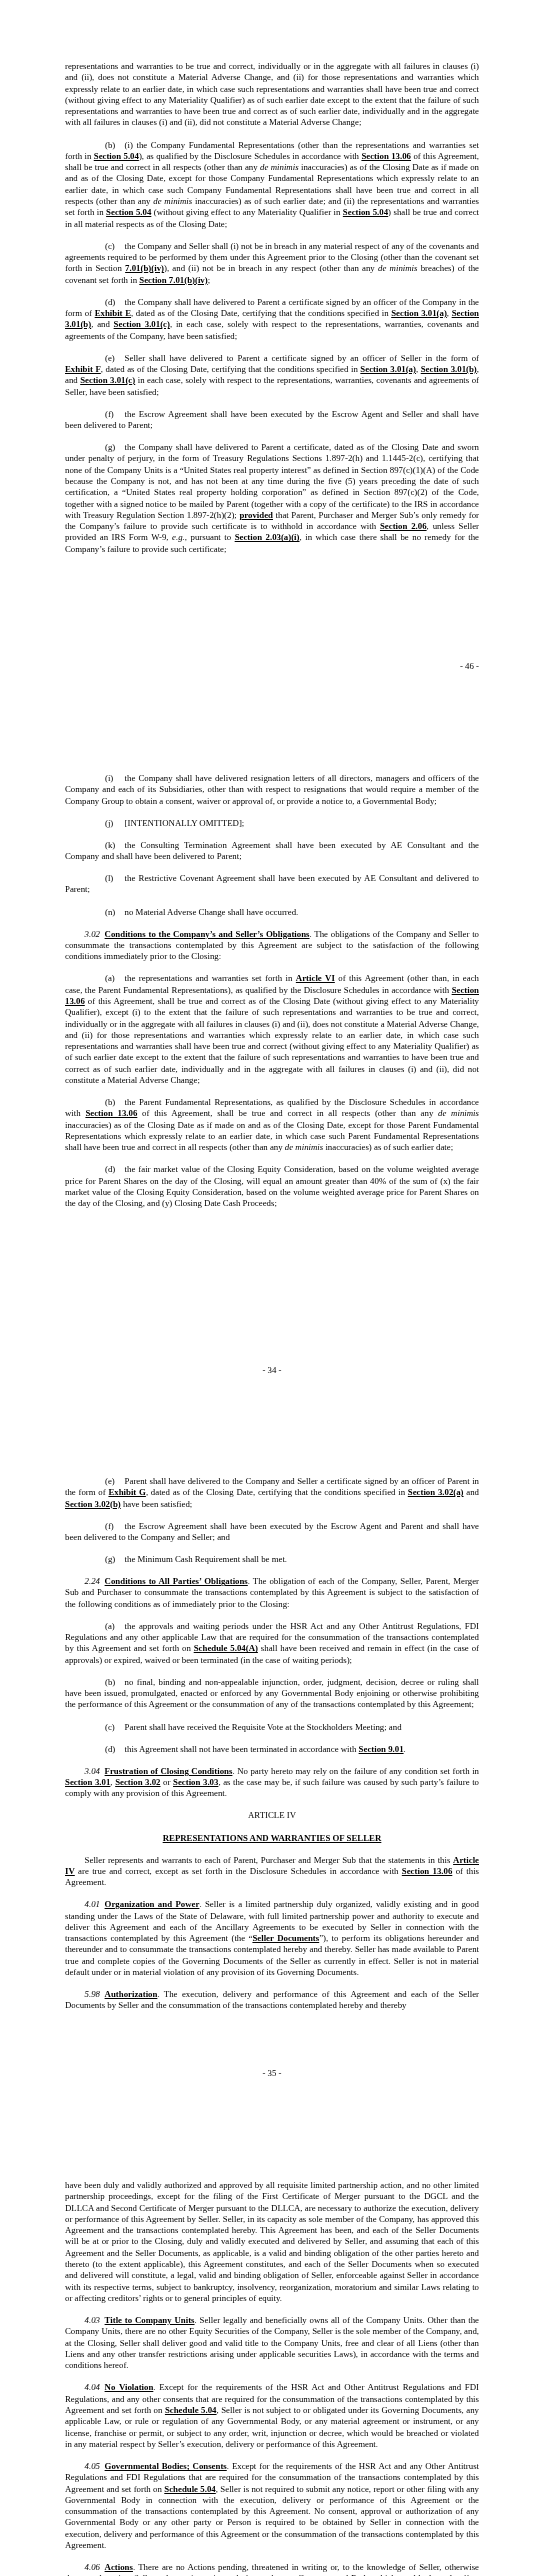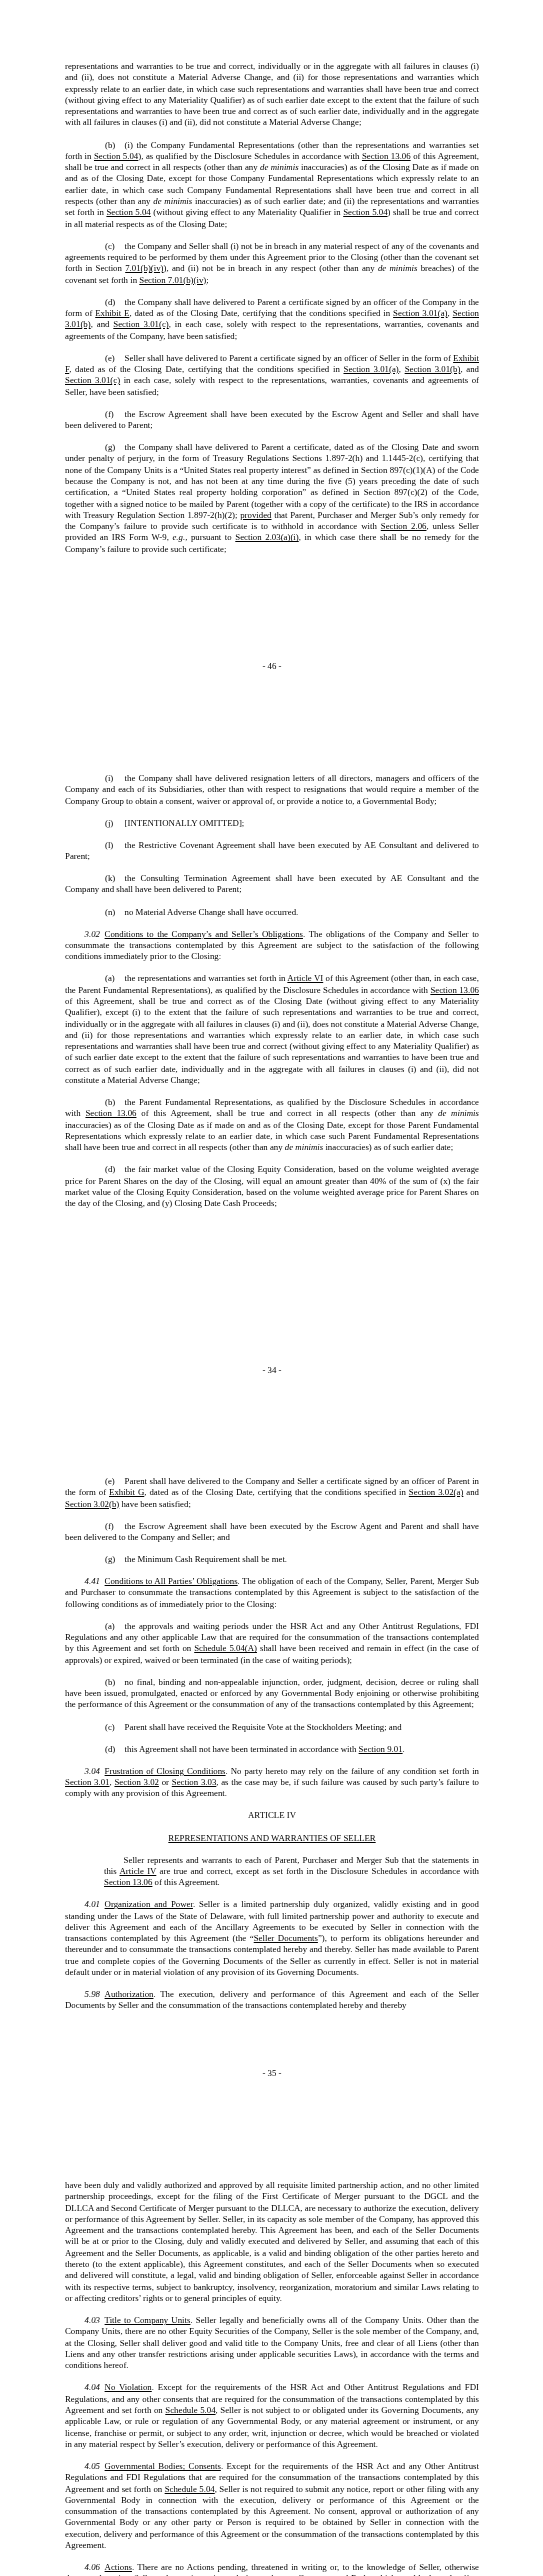--- a/index.html
+++ b/index.html
@@ -1,34 +1,34 @@
 <!DOCTYPE html>
 <html style="font-size:8.2px"><head>
 <meta charset="utf-8">
 <style>
   html, body { margin:0; padding:0; background:#ffffff; }
   body { width:544px; font-family:"Liberation Serif","DejaVu Serif",serif; color:#000000; }
   .doc { width:544px; }
   .page { box-sizing:border-box; width:544px; padding:0 65px; display:flex; flex-direction:column; overflow:hidden; }
-  .page-1 { height:719px; padding-top:61px; }
+  .page-1 { height:719px; padding-top:61px;align-items:flex-end; }
   .page-2 { height:704px; padding-top:54px; }
   .page-3 { height:703px; padding-top:53px;gap:36px; }
   .page-4 { height:687px; padding-top:54px; }
   .paras { min-height:0; overflow:hidden; }
   .para { margin:10.8px 0 0 0; font-size:8.8px; line-height:11.3px; text-align:justify; }
   .paras .para:first-child { margin-top:0; }
   .para.cont { text-indent:0; }
   .para.clause { text-indent:40px; }
   .para.section { text-indent:19.6px; }
-  .para.indent { text-indent:19.6px;margin-left:39px; }
+  .para.indent { text-indent:19.6px; }
   .para.center { text-align:center; text-indent:0; }
   .label { display:inline-block; text-indent:0; }
   .clause .label { width:19.6px; }
   .section .label { width:20px;font-style:italic; }
-  .u { text-decoration:underline; }
+  .u { text-decoration:underline;font-weight:bold; }
   .i { font-style:italic; }
   .pagenum { margin-top:auto; padding-top:20.6px; margin-bottom:47px; text-align:center; font-size:8.8px; line-height:11.3px; }
 </style>
 </head>
 <body>
 
 <div class="doc">
   <section class="page page-1">
     <div class="paras">
         <p class="para cont">representations and warranties to be true and correct, individually or in the aggregate with all failures in clauses (i) and (ii), does not constitute a Material Adverse Change, and (ii) for those representations and warranties which expressly relate to an earlier date, in which case such representations and warranties shall have been true and correct (without giving effect to any Materiality Qualifier) as of such earlier date except to the extent that the failure of such representations and warranties to have been true and correct as of such earlier date, individually and in the aggregate with all failures in clauses (i) and (ii), did not constitute a Material Adverse Change;</p>
@@ -38,36 +38,36 @@
         <p class="para clause"><span class="label">(e)</span>Seller shall have delivered to Parent a certificate signed by an officer of Seller in the form of <span class="u">Exhibit F</span>, dated as of the Closing Date, certifying that the conditions specified in <span class="u">Section 3.01(a)</span>, <span class="u">Section 3.01(b)</span>, and <span class="u">Section 3.01(c)</span> in each case, solely with respect to the representations, warranties, covenants and agreements of Seller, have been satisfied;</p>
         <p class="para clause"><span class="label">(f)</span>the Escrow Agreement shall have been executed by the Escrow Agent and Seller and shall have been delivered to Parent;</p>
         <p class="para clause"><span class="label">(g)</span>the Company shall have delivered to Parent a certificate, dated as of the Closing Date and sworn under penalty of perjury, in the form of Treasury Regulations Sections 1.897-2(h) and 1.1445-2(c), certifying that none of the Company Units is a “United States real property interest” as defined in Section 897(c)(1)(A) of the Code because the Company is not, and has not been at any time during the five (5) years preceding the date of such certification, a “United States real property holding corporation” as defined in Section 897(c)(2) of the Code, together with a signed notice to be mailed by Parent (together with a copy of the certificate) to the IRS in accordance with Treasury Regulation Section 1.897-2(h)(2); <span class="u">provided</span> that Parent, Purchaser and Merger Sub’s only remedy for the Company’s failure to provide such certificate is to withhold in accordance with <span class="u">Section 2.06</span>, unless Seller provided an IRS Form W-9, <span class="i">e.g.</span>, pursuant to <span class="u">Section 2.03(a)(i)</span>, in which case there shall be no remedy for the Company’s failure to provide such certificate;</p>
       </div>
     <div class="pagenum">- 46 -</div>
   </section>
   <section class="page page-2">
     <div class="paras">
         <p class="para clause"><span class="label">(i)</span>the Company shall have delivered resignation letters of all directors, managers and officers of the Company and each of its Subsidiaries, other than with respect to resignations that would require a member of the Company Group to obtain a consent, waiver or approval of, or provide a notice to, a Governmental Body;</p>
         <p class="para clause"><span class="label">(j)</span>[INTENTIONALLY OMITTED];</p>
+        <p class="para clause"><span class="label">(k)</span>the Consulting Termination Agreement shall have been executed by AE Consultant and the Company and shall have been delivered to Parent;</p>
         <p class="para clause"><span class="label">(l)</span>the Restrictive Covenant Agreement shall have been executed by AE Consultant and delivered to Parent;</p>
-        <p class="para clause"><span class="label">(k)</span>the Consulting Termination Agreement shall have been executed by AE Consultant and the Company and shall have been delivered to Parent;</p>
         <p class="para clause"><span class="label">(n)</span>no Material Adverse Change shall have occurred.</p>
         <p class="para section"><span class="label">3.02</span><span class="u">Conditions to the Company’s and Seller’s Obligations</span>. The obligations of the Company and Seller to consummate the transactions contemplated by this Agreement are subject to the satisfaction of the following conditions immediately prior to the Closing:</p>
         <p class="para clause"><span class="label">(a)</span>the representations and warranties set forth in <span class="u">Article VI</span> of this Agreement (other than, in each case, the Parent Fundamental Representations), as qualified by the Disclosure Schedules in accordance with <span class="u">Section 13.06</span> of this Agreement, shall be true and correct as of the Closing Date (without giving effect to any Materiality Qualifier), except (i) to the extent that the failure of such representations and warranties to be true and correct, individually or in the aggregate with all failures in clauses (i) and (ii), does not constitute a Material Adverse Change, and (ii) for those representations and warranties which expressly relate to an earlier date, in which case such representations and warranties shall have been true and correct (without giving effect to any Materiality Qualifier) as of such earlier date except to the extent that the failure of such representations and warranties to have been true and correct as of such earlier date, individually and in the aggregate with all failures in clauses (i) and (ii), did not constitute a Material Adverse Change;</p>
         <p class="para clause"><span class="label">(b)</span>the Parent Fundamental Representations, as qualified by the Disclosure Schedules in accordance with <span class="u">Section 13.06</span> of this Agreement, shall be true and correct in all respects (other than any <span class="i">de minimis</span> inaccuracies) as of the Closing Date as if made on and as of the Closing Date, except for those Parent Fundamental Representations which expressly relate to an earlier date, in which case such Parent Fundamental Representations shall have been true and correct in all respects (other than any <span class="i">de minimis</span> inaccuracies) as of such earlier date;</p>
         <p class="para clause"><span class="label">(d)</span>the fair market value of the Closing Equity Consideration, based on the volume weighted average price for Parent Shares on the day of the Closing, will equal an amount greater than 40% of the sum of (x) the fair market value of the Closing Equity Consideration, based on the volume weighted average price for Parent Shares on the day of the Closing, and (y) Closing Date Cash Proceeds;</p>
       </div>
     <div class="pagenum">- 34 -</div>
   </section>
   <section class="page page-3">
     <div class="paras">
         <p class="para clause"><span class="label">(e)</span>Parent shall have delivered to the Company and Seller a certificate signed by an officer of Parent in the form of <span class="u">Exhibit G</span>, dated as of the Closing Date, certifying that the conditions specified in <span class="u">Section 3.02(a)</span> and <span class="u">Section 3.02(b)</span> have been satisfied;</p>
         <p class="para clause"><span class="label">(f)</span>the Escrow Agreement shall have been executed by the Escrow Agent and Parent and shall have been delivered to the Company and Seller; and</p>
         <p class="para clause"><span class="label">(g)</span>the Minimum Cash Requirement shall be met.</p>
-        <p class="para section"><span class="label">4.41</span><span class="u">Conditions to All Parties’ Obligations</span>. The obligation of each of the Company, Seller, Parent, Merger Sub and Purchaser to consummate the transactions contemplated by this Agreement is subject to the satisfaction of the following conditions as of immediately prior to the Closing:</p>
+        <p class="para section"><span class="label">2.24</span><span class="u">Conditions to All Parties’ Obligations</span>. The obligation of each of the Company, Seller, Parent, Merger Sub and Purchaser to consummate the transactions contemplated by this Agreement is subject to the satisfaction of the following conditions as of immediately prior to the Closing:</p>
         <p class="para clause"><span class="label">(a)</span>the approvals and waiting periods under the HSR Act and any Other Antitrust Regulations, FDI Regulations and any other applicable Law that are required for the consummation of the transactions contemplated by this Agreement and set forth on <span class="u">Schedule 5.04(A)</span> shall have been received and remain in effect (in the case of approvals) or expired, waived or been terminated (in the case of waiting periods);</p>
         <p class="para clause"><span class="label">(b)</span>no final, binding and non-appealable injunction, order, judgment, decision, decree or ruling shall have been issued, promulgated, enacted or enforced by any Governmental Body enjoining or otherwise prohibiting the performance of this Agreement or the consummation of any of the transactions contemplated by this Agreement;</p>
         <p class="para clause"><span class="label">(c)</span>Parent shall have received the Requisite Vote at the Stockholders Meeting; and</p>
         <p class="para clause"><span class="label">(d)</span>this Agreement shall not have been terminated in accordance with <span class="u">Section 9.01</span>.</p>
         <p class="para section"><span class="label">3.04</span><span class="u">Frustration of Closing Conditions</span>. No party hereto may rely on the failure of any condition set forth in <span class="u">Section 3.01</span>, <span class="u">Section 3.02</span> or <span class="u">Section 3.03</span>, as the case may be, if such failure was caused by such party’s failure to comply with any provision of this Agreement.</p>
         <p class="para center">ARTICLE IV</p>
         <p class="para center"><span class="u">REPRESENTATIONS AND WARRANTIES OF SELLER</span></p>
         <p class="para indent">Seller represents and warrants to each of Parent, Purchaser and Merger Sub that the statements in this <span class="u">Article IV</span> are true and correct, except as set forth in the Disclosure Schedules in accordance with <span class="u">Section 13.06</span> of this Agreement.</p>
         <p class="para section"><span class="label">4.01</span><span class="u">Organization and Power</span>. Seller is a limited partnership duly organized, validly existing and in good standing under the Laws of the State of Delaware, with full limited partnership power and authority to execute and deliver this Agreement and each of the Ancillary Agreements to be executed by Seller in connection with the transactions contemplated by this Agreement (the “<span class="u">Seller Documents</span>”), to perform its obligations hereunder and thereunder and to consummate the transactions contemplated hereby and thereby. Seller has made available to Parent true and complete copies of the Governing Documents of the Seller as currently in effect. Seller is not in material default under or in material violation of any provision of its Governing Documents.</p>
         <p class="para section"><span class="label">5.98</span><span class="u">Authorization</span>. The execution, delivery and performance of this Agreement and each of the Seller Documents by Seller and the consummation of the transactions contemplated hereby and thereby</p>

